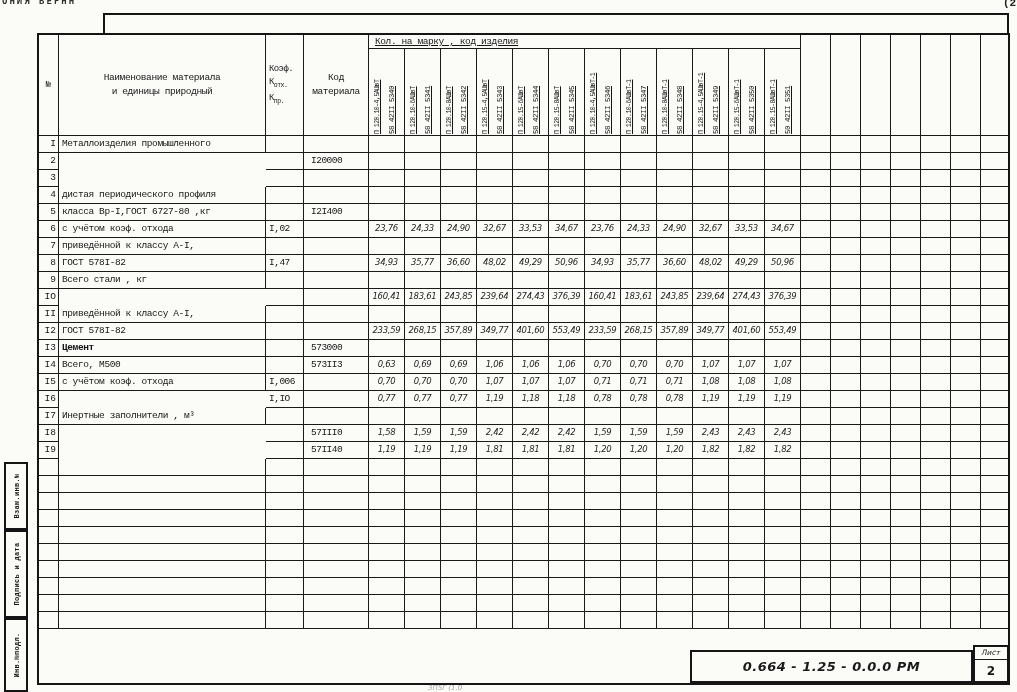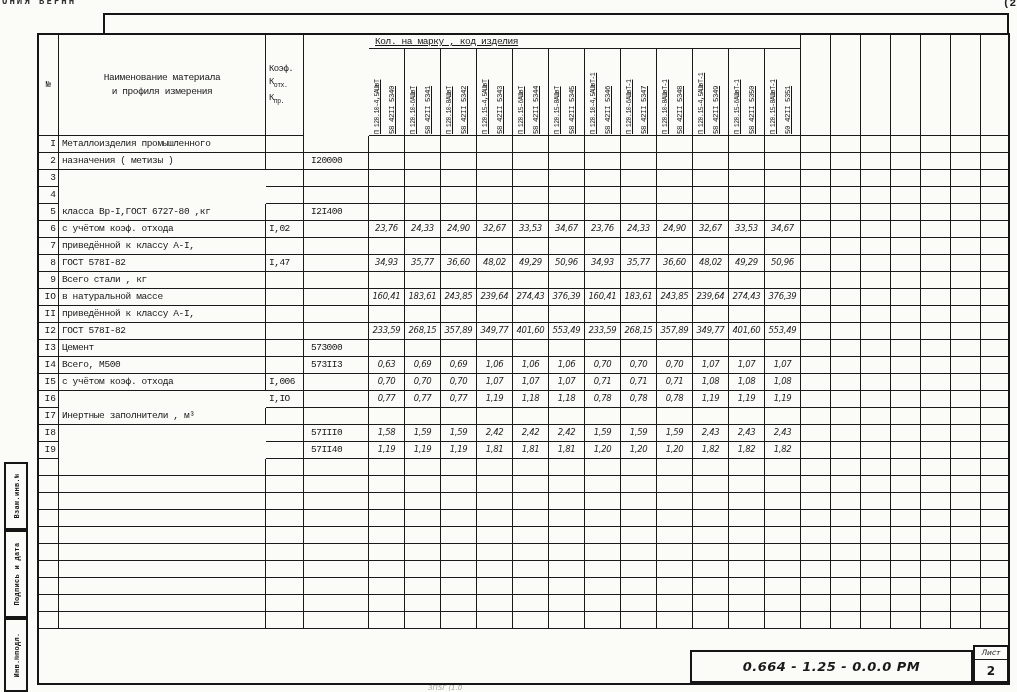--- a/index.html
+++ b/index.html
@@ -113,26 +113,30 @@
   </div>
 
   <div class="frame">
     <div class="grid" id="grid">
 
       <div class="c hnum" style="grid-row:1/3;grid-column:1;">
         <span>№</span>
       </div>
       <div class="c hname" style="grid-row:1/3;grid-column:2;">
         <div>Наименование материала</div>
-        <div>и профиля измерения</div>
+        <div>и единицы природный</div>
       </div>
       <div class="c hcoef" style="grid-row:1/3;grid-column:3;">
         <div>Коэф.</div>
         <div><span>К</span><sub>отх.</sub></div>
         <div><span>К</span><sub>пр.</sub></div>
+      </div>
+      <div class="c hcode" style="grid-row:1/3;grid-column:4;">
+        <div>Код</div>
+        <div>материала</div>
       </div>
       <div class="c hspan" style="grid-row:1;grid-column:5/17;">
         <span>Кол. на марку , код изделия</span>
       </div>
 
     <div class="c" style="grid-area: 2 / 5;">
           <div class="vt vmark">П 120.10-4,5АШвТ</div>
           <div class="vt vcode">58 42II 5340</div>
         </div>
         <div class="c" style="grid-area: 2 / 6;">
@@ -203,21 +207,20 @@
         <div class="c valc" style="grid-area: 3 / 15;"></div>
         <div class="c valc" style="grid-area: 3 / 16;"></div>
         <div class="c" style="grid-area: 3 / 17;"></div>
         <div class="c" style="grid-area: 3 / 18;"></div>
         <div class="c" style="grid-area: 3 / 19;"></div>
         <div class="c" style="grid-area: 3 / 20;"></div>
         <div class="c" style="grid-area: 3 / 21;"></div>
         <div class="c" style="grid-area: 3 / 22;"></div>
         <div class="c" style="grid-area: 3 / 23;"></div>
         <div class="c numc" style="grid-area: 4 / 1;">2</div>
-        <div class="c namec" style="grid-area: 4 / 2;">назначения ( метизы )</div>
         <div class="c coefc" style="grid-area: 4 / 3;"></div>
         <div class="c codec" style="grid-area: 4 / 4;">I20000</div>
         <div class="c valc" style="grid-area: 4 / 5;"></div>
         <div class="c valc" style="grid-area: 4 / 6;"></div>
         <div class="c valc" style="grid-area: 4 / 7;"></div>
         <div class="c valc" style="grid-area: 4 / 8;"></div>
         <div class="c valc" style="grid-area: 4 / 9;"></div>
         <div class="c valc" style="grid-area: 4 / 10;"></div>
         <div class="c valc" style="grid-area: 4 / 11;"></div>
         <div class="c valc" style="grid-area: 4 / 12;"></div>
@@ -248,20 +251,21 @@
         <div class="c valc" style="grid-area: 5 / 15;"></div>
         <div class="c valc" style="grid-area: 5 / 16;"></div>
         <div class="c" style="grid-area: 5 / 17;"></div>
         <div class="c" style="grid-area: 5 / 18;"></div>
         <div class="c" style="grid-area: 5 / 19;"></div>
         <div class="c" style="grid-area: 5 / 20;"></div>
         <div class="c" style="grid-area: 5 / 21;"></div>
         <div class="c" style="grid-area: 5 / 22;"></div>
         <div class="c" style="grid-area: 5 / 23;"></div>
         <div class="c numc" style="grid-area: 6 / 1;">4</div>
+        <div class="c namec" style="grid-area: 6 / 2;">дистая периодического профиля</div>
         <div class="c coefc" style="grid-area: 6 / 3;"></div>
         <div class="c codec" style="grid-area: 6 / 4;"></div>
         <div class="c valc" style="grid-area: 6 / 5;"></div>
         <div class="c valc" style="grid-area: 6 / 6;"></div>
         <div class="c valc" style="grid-area: 6 / 7;"></div>
         <div class="c valc" style="grid-area: 6 / 8;"></div>
         <div class="c valc" style="grid-area: 6 / 9;"></div>
         <div class="c valc" style="grid-area: 6 / 10;"></div>
         <div class="c valc" style="grid-area: 6 / 11;"></div>
         <div class="c valc" style="grid-area: 6 / 12;"></div>
@@ -385,21 +389,20 @@
         <div class="c valc" style="grid-area: 11 / 15;"></div>
         <div class="c valc" style="grid-area: 11 / 16;"></div>
         <div class="c" style="grid-area: 11 / 17;"></div>
         <div class="c" style="grid-area: 11 / 18;"></div>
         <div class="c" style="grid-area: 11 / 19;"></div>
         <div class="c" style="grid-area: 11 / 20;"></div>
         <div class="c" style="grid-area: 11 / 21;"></div>
         <div class="c" style="grid-area: 11 / 22;"></div>
         <div class="c" style="grid-area: 11 / 23;"></div>
         <div class="c numc" style="grid-area: 12 / 1;">IO</div>
-        <div class="c namec" style="grid-area: 12 / 2;">в натуральной массе</div>
         <div class="c coefc" style="grid-area: 12 / 3;"></div>
         <div class="c codec" style="grid-area: 12 / 4;"></div>
         <div class="c valc" style="grid-area: 12 / 5;">160,41</div>
         <div class="c valc" style="grid-area: 12 / 6;">183,61</div>
         <div class="c valc" style="grid-area: 12 / 7;">243,85</div>
         <div class="c valc" style="grid-area: 12 / 8;">239,64</div>
         <div class="c valc" style="grid-area: 12 / 9;">274,43</div>
         <div class="c valc" style="grid-area: 12 / 10;">376,39</div>
         <div class="c valc" style="grid-area: 12 / 11;">160,41</div>
         <div class="c valc" style="grid-area: 12 / 12;">183,61</div>
@@ -454,21 +457,21 @@
         <div class="c valc" style="grid-area: 14 / 15;">401,60</div>
         <div class="c valc" style="grid-area: 14 / 16;">553,49</div>
         <div class="c" style="grid-area: 14 / 17;"></div>
         <div class="c" style="grid-area: 14 / 18;"></div>
         <div class="c" style="grid-area: 14 / 19;"></div>
         <div class="c" style="grid-area: 14 / 20;"></div>
         <div class="c" style="grid-area: 14 / 21;"></div>
         <div class="c" style="grid-area: 14 / 22;"></div>
         <div class="c" style="grid-area: 14 / 23;"></div>
         <div class="c numc" style="grid-area: 15 / 1;">I3</div>
-        <div class="c namec" style="grid-area: 15 / 2;">Цемент</div>
+        <div class="c namec" style="grid-area: 15 / 2; font-weight: bold;">Цемент</div>
         <div class="c coefc" style="grid-area: 15 / 3;"></div>
         <div class="c codec" style="grid-area: 15 / 4;">573000</div>
         <div class="c valc" style="grid-area: 15 / 5;"></div>
         <div class="c valc" style="grid-area: 15 / 6;"></div>
         <div class="c valc" style="grid-area: 15 / 7;"></div>
         <div class="c valc" style="grid-area: 15 / 8;"></div>
         <div class="c valc" style="grid-area: 15 / 9;"></div>
         <div class="c valc" style="grid-area: 15 / 10;"></div>
         <div class="c valc" style="grid-area: 15 / 11;"></div>
         <div class="c valc" style="grid-area: 15 / 12;"></div>

